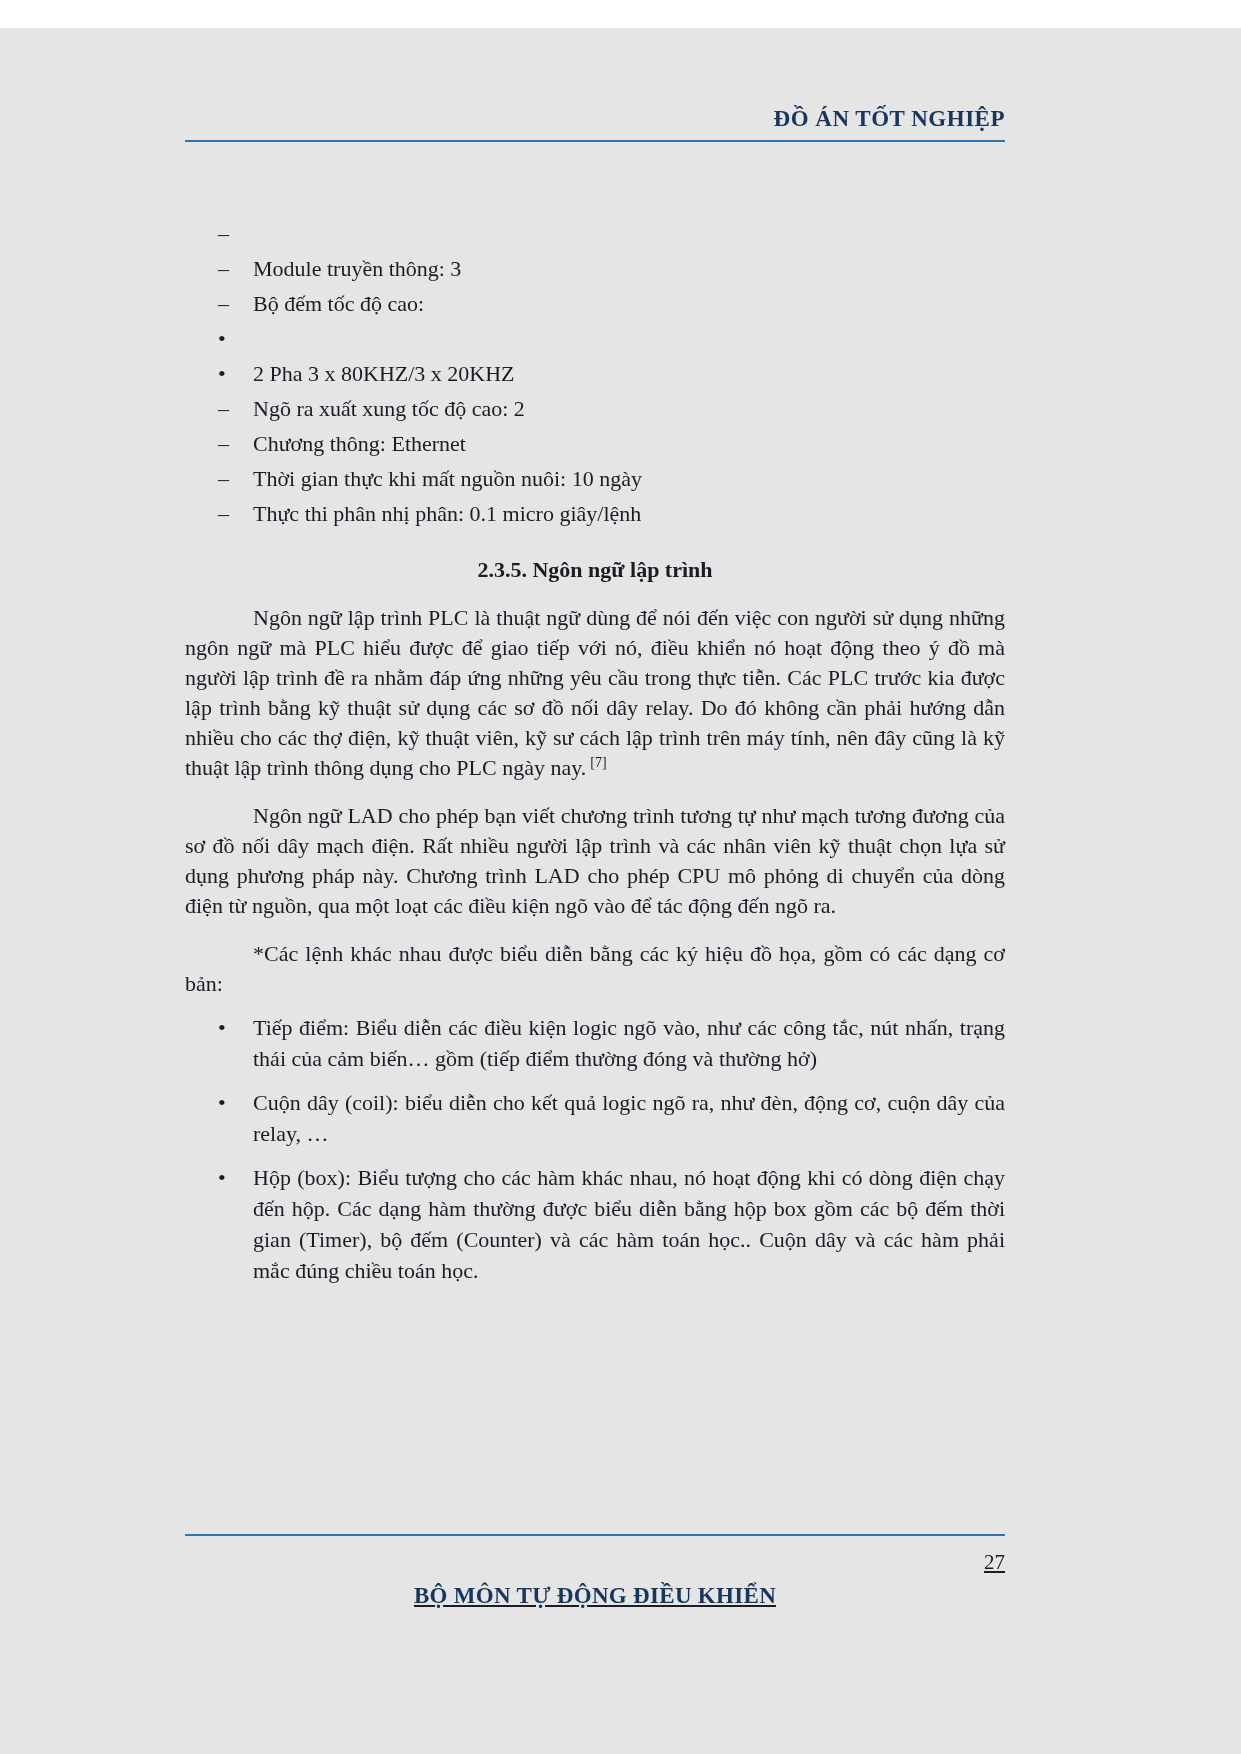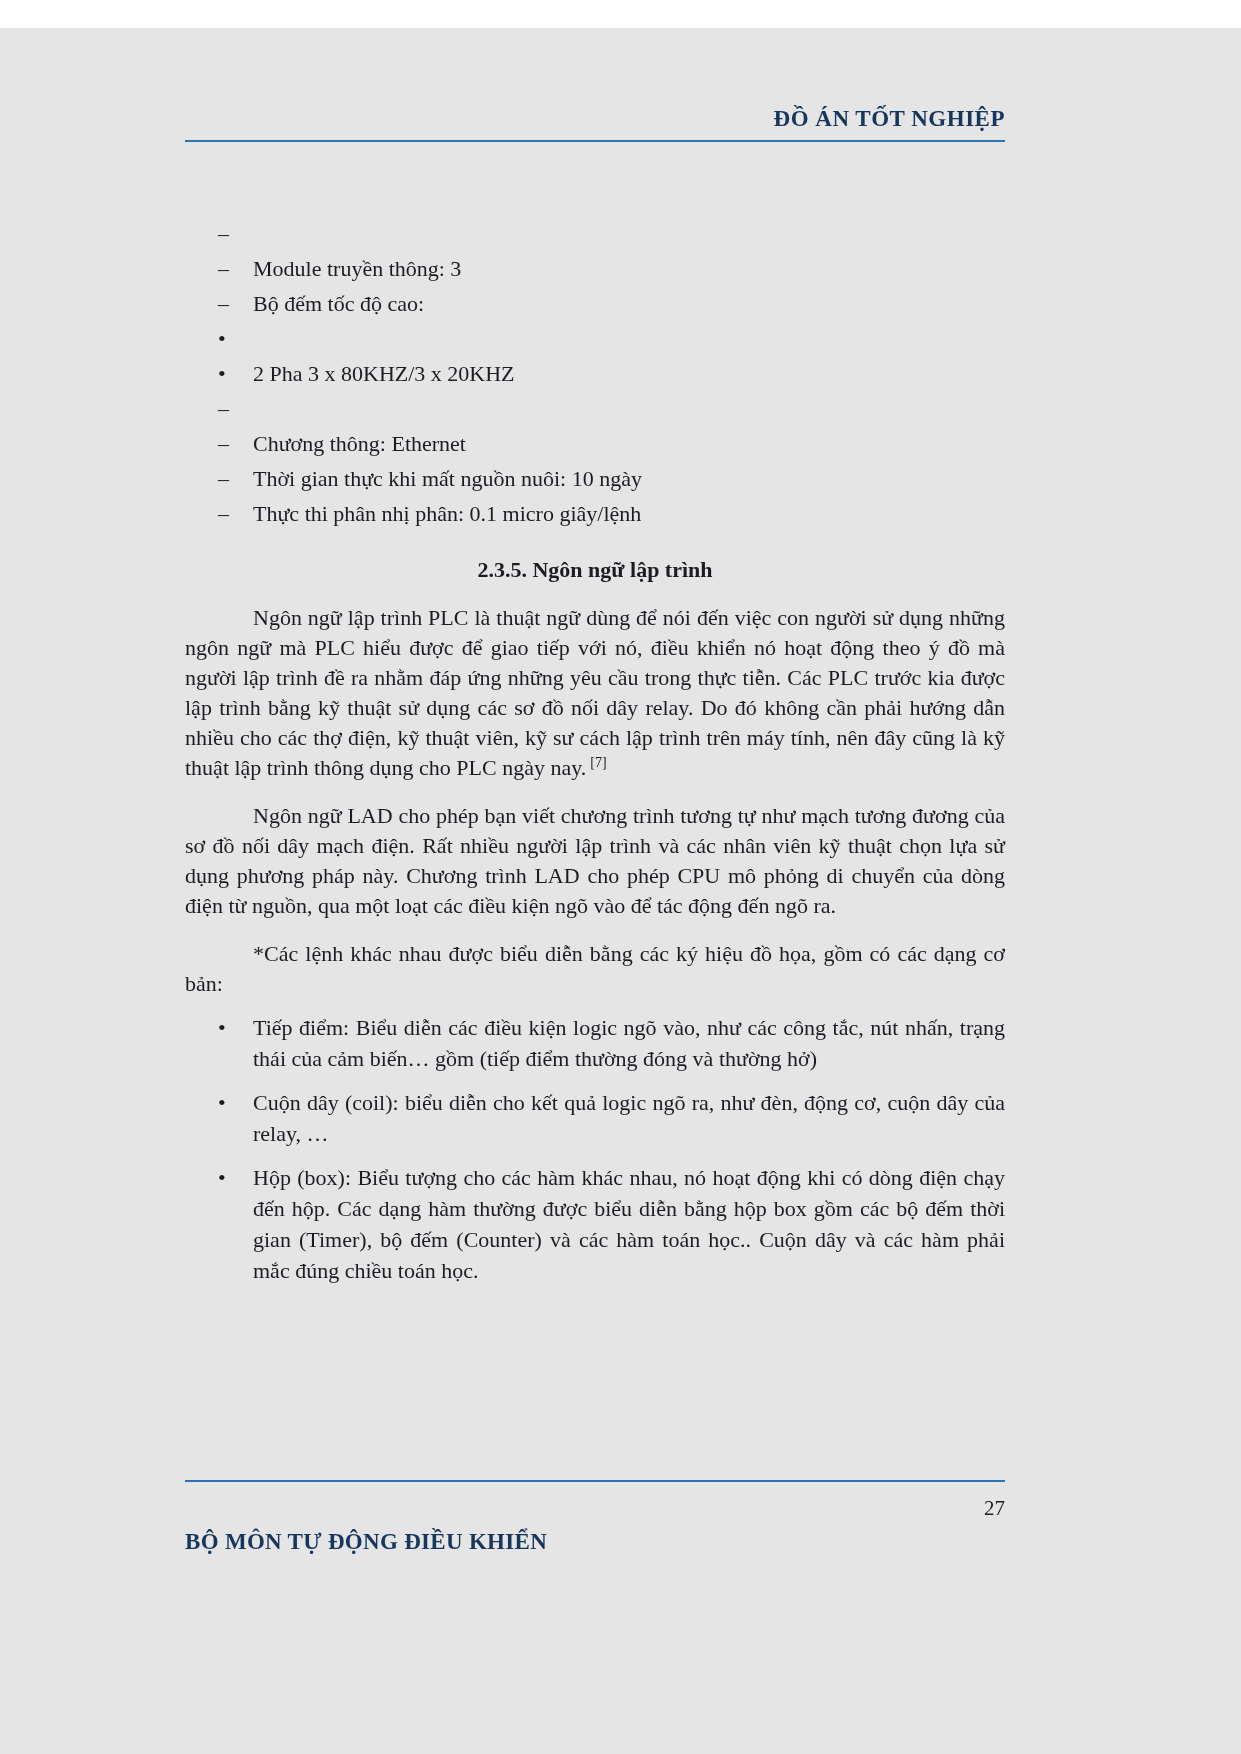--- a/index.html
+++ b/index.html
@@ -35,29 +35,30 @@
   .section-heading { font-size: 22px; font-weight: bold; margin: 24px 0 0 0; line-height: 30px; text-align: center; }
 
   .para { margin: 18px 0 0 0; text-align: justify; text-indent: 68px; line-height: 30px; }
   .cite { font-size: 14px; margin-left: 4px; vertical-align: super; line-height: 0; }
 
   .symbol-list { margin-top: 16px; }
   .symbol-list li { position: relative; padding-left: 68px; line-height: 31px; margin-top: 13px; text-align: justify; }
   .symbol-list .marker { position: absolute; left: 33px; top: 0; }
 
   
-  .footer { position: absolute; top: 1452px; left: 185px; width: 820px; }
+  .footer { position: absolute; top: 1506px; left: 185px; width: 820px; text-decoration: underline; }
   .footer-rule { border-top: 2px solid #2E74B5; height: 0; }
   .page-number { margin-top: 14px; text-align: right; font-size: 21px; color: #1c1c24; }
   .footer-text {
     margin-top: 8px;
     font-size: 23px;
     font-weight: bold;
     letter-spacing: 0.3px;
     color: #17365D;
+    text-align: center;
   }
 </style>
 </head>
 <body>
 
 <div class="page">
 
   <header class="header">
     <div class="header-title">ĐỒ ÁN TỐT NGHIỆP</div>
     <div class="header-rule"></div>
@@ -79,20 +80,21 @@
       </li>
       <li>
         <span class="marker">•</span>
       </li>
       <li>
         <span class="marker">•</span>
         <span>2 Pha 3 x 80KHZ/3 x 20KHZ</span>
       </li>
       <li>
         <span class="marker">–</span>
+        <span>Ngõ ra xuất xung tốc độ cao: 2</span>
       </li>
       <li>
         <span class="marker">–</span>
         <span>Chương thông: Ethernet</span>
       </li>
       <li>
         <span class="marker">–</span>
         <span>Thời gian thực khi mất nguồn nuôi: 10 ngày</span>
       </li>
       <li>

